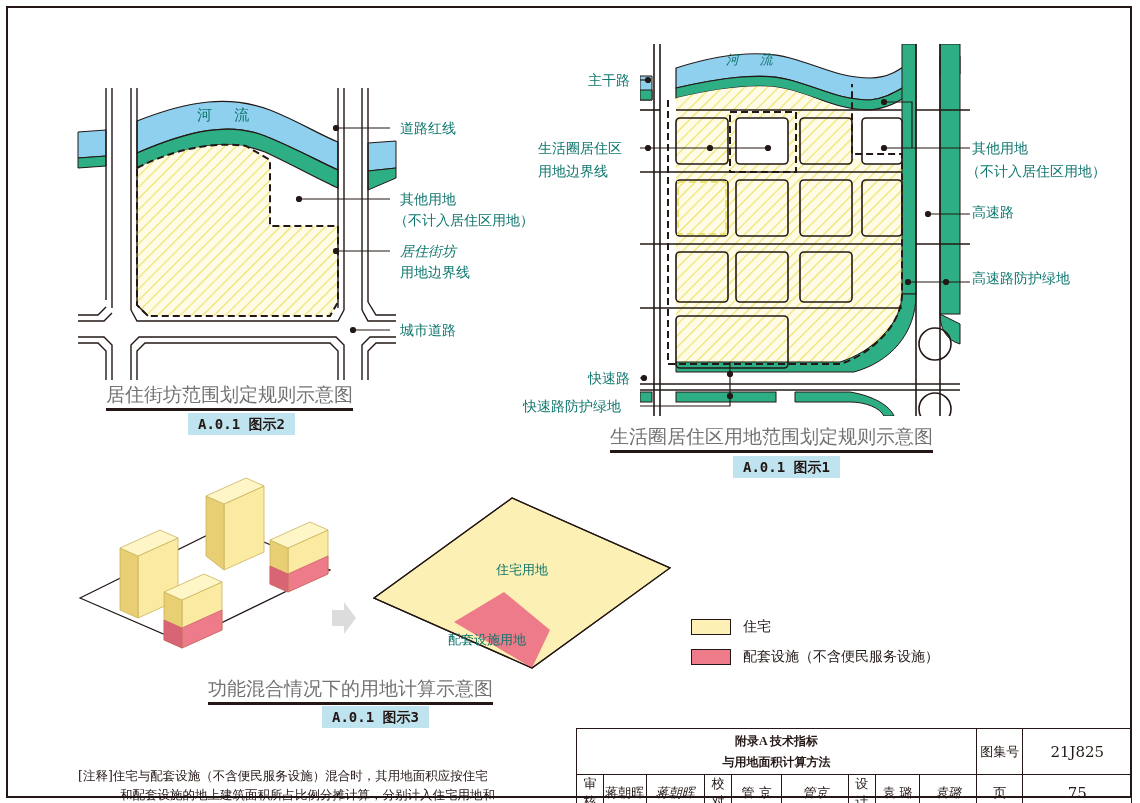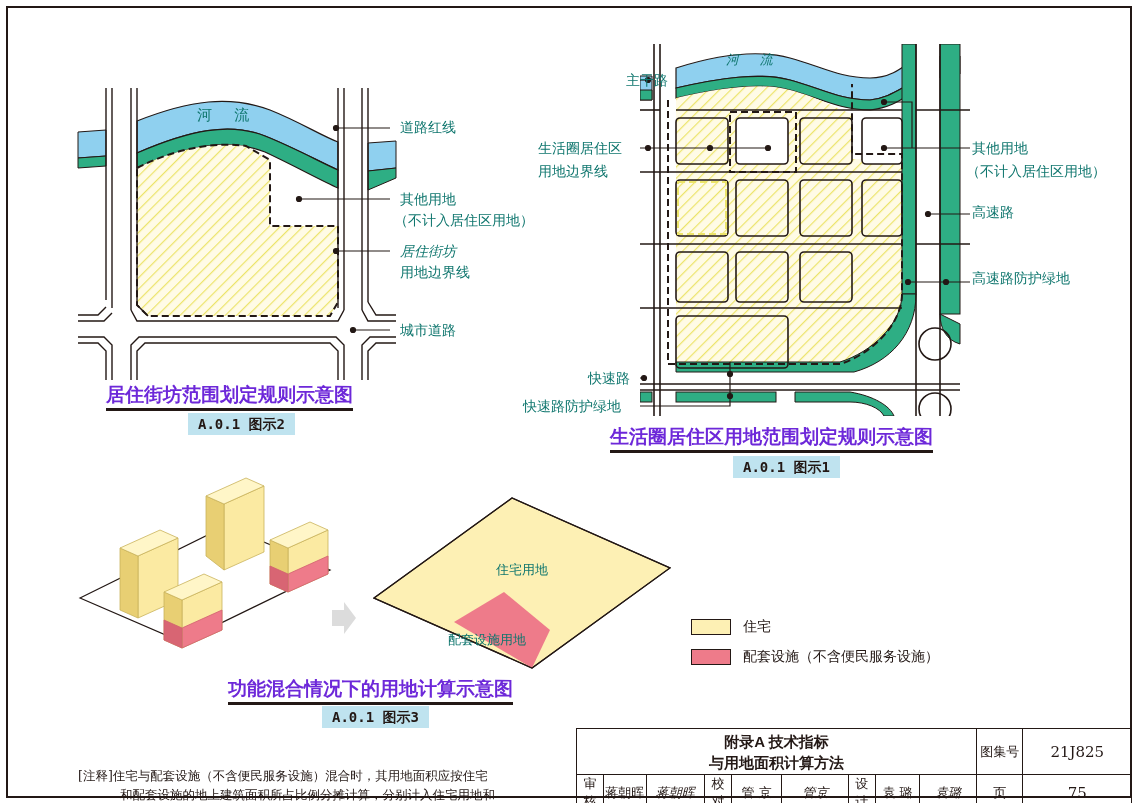--- a/index.html
+++ b/index.html
@@ -4,37 +4,37 @@
 <style>
   html, body { margin:0; padding:0; background:#ffffff; }
   body { width:1140px; height:803px; position:relative; overflow:hidden;
          font-family:"DejaVu Sans","Liberation Sans",sans-serif; color:#231815; }
   .frame { position:absolute; left:6px; top:6px; width:1126px; height:792px;
            border:2px solid #231815; box-sizing:border-box; }
   .abs { position:absolute; }
   .lbl { position:absolute; font-family:"DejaVu Serif","Liberation Serif",serif;
          font-size:14px; line-height:20px; white-space:nowrap; color:#0f766e; }
   .fig-title { position:absolute; font-family:"DejaVu Sans","Liberation Sans",sans-serif;
-         font-weight:bold; font-size:19px; white-space:nowrap; color:#6d28d9;
+         font-weight:normal; font-size:19px; white-space:nowrap; color:#737373;
          border-bottom:3px solid #231815; padding-bottom:2px; line-height:24px; }
   .fig-num { position:absolute; background:#bfe3ef; font-weight:bold; font-size:14px;
          line-height:22px; padding:0 10px; white-space:nowrap; color:#231815;
          font-family:"DejaVu Sans Mono","Liberation Mono",monospace; }
   .legend-row { position:absolute; display:flex; align-items:center; gap:12px;
          font-family:Liberation Serif, serif; font-size:14px; }
   .swatch { width:38px; height:14px; border:1.5px solid #231815; }
   .note { position:absolute; left:78px; top:737px; width:490px;
           font-family:"DejaVu Serif","Liberation Serif",serif; font-size:12.5px; line-height:19px;margin-top:29px; }
   .note .tag { }
   .note .indent { padding-left:42px; display:block; }
   table.tb { position:absolute; left:576px; top:728px; width:556px; height:70px;
           border-collapse:collapse; font-family:"DejaVu Serif","Liberation Serif",serif; }
   table.tb td { border:1.5px solid #231815; text-align:center; padding:0; font-size:13px; }
-  .tb-title { font-family:Liberation Sans, sans-serif; font-weight:bold;
-              font-size:15px; line-height:21px; }
+  .tb-title { font-family:Liberation Serif, serif; font-weight:bold;
+              font-size:12px; line-height:21px; }
   .sig { font-family:"DejaVu Serif","Liberation Serif",serif; font-style:italic; font-size:13px; }
 </style>
 </head>
 <body>
 
 <div class="frame"></div>
 
 <svg class="abs" style="left:70px;top:40px" width="440" height="340" viewBox="0 0 440 340">
   <defs>
     <pattern id="hatch2" width="8" height="8" patternUnits="userSpaceOnUse" patternTransform="rotate(45)">
@@ -84,21 +84,21 @@
       <circle cx="229" cy="159" r="2.5"></circle>
     <line x1="266" y1="211" x2="320" y2="211"></line>
       <circle cx="266" cy="211" r="2.5"></circle>
     <line x1="283" y1="290" x2="320" y2="290"></line>
       <circle cx="283" cy="290" r="2.5"></circle>
   </g>
 </svg>
 <span class="lbl" style="left:197px;top:105px;font-size:15px;letter-spacing:2px;">
   <span>河</span>&nbsp;&nbsp;&nbsp;<span>流</span>
 </span>
-<span class="lbl" style="left:400px;top:118px;font-family:Liberation Mono, monospace;">道路红线</span>
+<span class="lbl" style="left:400px;top:118px;">道路红线</span>
 <span class="lbl" style="left:400px;top:189px;">其他用地</span>
 <span class="lbl" style="left:394px;top:210px;">（不计入居住区用地）</span>
 <span class="lbl" style="left:400px;top:241px;font-style:italic;">居住街坊</span>
 <span class="lbl" style="left:400px;top:262px;">用地边界线</span>
 <span class="lbl" style="left:400px;top:320px;">城市道路</span>
 <div class="fig-title" style="left:106px;top:382px;">居住街坊范围划定规则示意图</div>
 <div class="fig-num" style="left:188px;top:413px;">A.0.1 图示2</div>
 
 <svg class="abs" style="left:640px;top:44px" width="330" height="372" viewBox="0 0 330 372">
   <defs>
@@ -180,21 +180,21 @@
       <circle cx="4" cy="334" r="2.5"></circle>
     <polyline points="0,362 90,362 90,340" fill="none"></polyline>
       <circle cx="90" cy="352" r="2.5"></circle>
     <line x1="90" y1="318" x2="90" y2="340"></line>
       <circle cx="90" cy="330" r="2.5"></circle>
   </g>
 </svg>
 <span class="lbl" style="left:726px;top:50px;font-size:13px;font-style:italic;">
   <span>河</span>&nbsp;&nbsp;&nbsp;&nbsp;&nbsp;<span>流</span>
 </span>
-<span class="lbl" style="left:588px;top:70px;margin-left:38px;">主干路</span>
+<span class="lbl" style="left:588px;top:70px;">主干路</span>
 <span class="lbl" style="left:538px;top:138px;">生活圈居住区</span>
 <span class="lbl" style="left:538px;top:161px;">用地边界线</span>
 <span class="lbl" style="left:972px;top:138px;">其他用地</span>
 <span class="lbl" style="left:966px;top:161px;">（不计入居住区用地）</span>
 <span class="lbl" style="left:972px;top:202px;">高速路</span>
 <span class="lbl" style="left:972px;top:268px;">高速路防护绿地</span>
 <span class="lbl" style="left:588px;top:368px;">快速路</span>
 <span class="lbl" style="left:523px;top:396px;">快速路防护绿地</span>
 <div class="fig-title" style="left:610px;top:424px;">生活圈居住区用地范围划定规则示意图</div>
 <div class="fig-num" style="left:733px;top:456px;">A.0.1 图示1</div>
@@ -235,21 +235,21 @@
   </g>
 
   <path d="M256,140 L268,140 L268,132 L280,148 L268,164 L268,156 L256,156 Z" fill="#dcdcdc"></path>
 
   <path d="M298,128 L436,28 L594,98 L456,198 Z" fill="#fdf0b4" stroke="#231815" stroke-width="1.2"></path>
   <path d="M378,152 L428,122 L474,160 L456,198 Z" fill="#ee7b8a"></path>
   <path d="M298,128 L436,28 L594,98 L456,198 Z" fill="none" stroke="#231815" stroke-width="1.2"></path>
 </svg>
 <span class="lbl" style="left:496px;top:560px;font-size:13px;">住宅用地</span>
 <span class="lbl" style="left:448px;top:630px;font-size:13px;">配套设施用地</span>
-<div class="fig-title" style="left:228px;top:676px;">功能混合情况下的用地计算示意图</div>
+<div class="fig-title" style="left:208px;top:676px;">功能混合情况下的用地计算示意图</div>
 <div class="fig-num" style="left:322px;top:706px;">A.0.1 图示3</div>
 
 <div class="legend-row" style="left:691px;top:618px;">
   <span class="swatch" style="background:#fdf0b4;"></span>
   <span>住宅</span>
 </div>
 <div class="legend-row" style="left:691px;top:648px;">
   <span class="swatch" style="background:#ee7b8a;"></span>
   <span>配套设施（不含便民服务设施）</span>
 </div>

